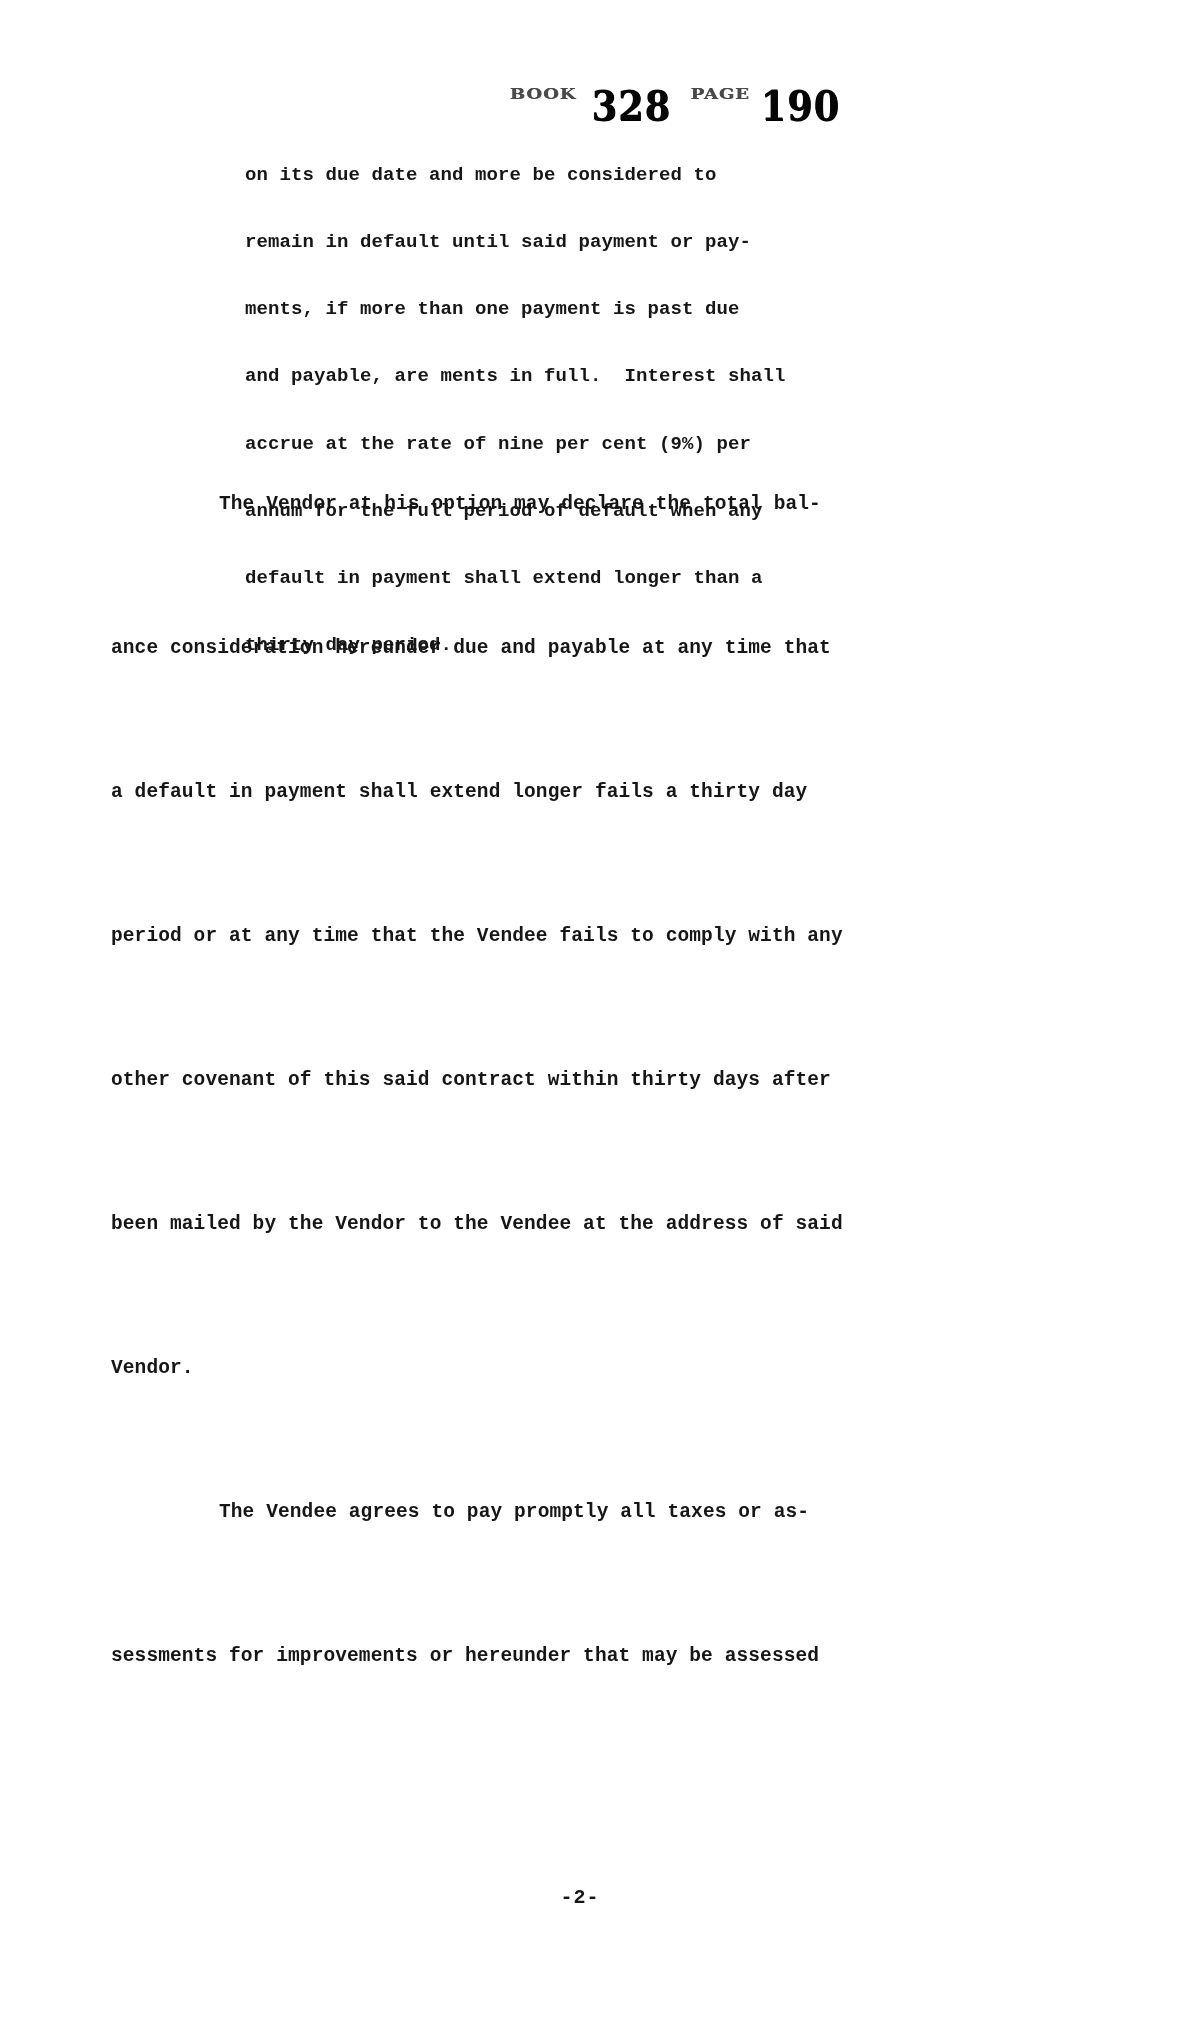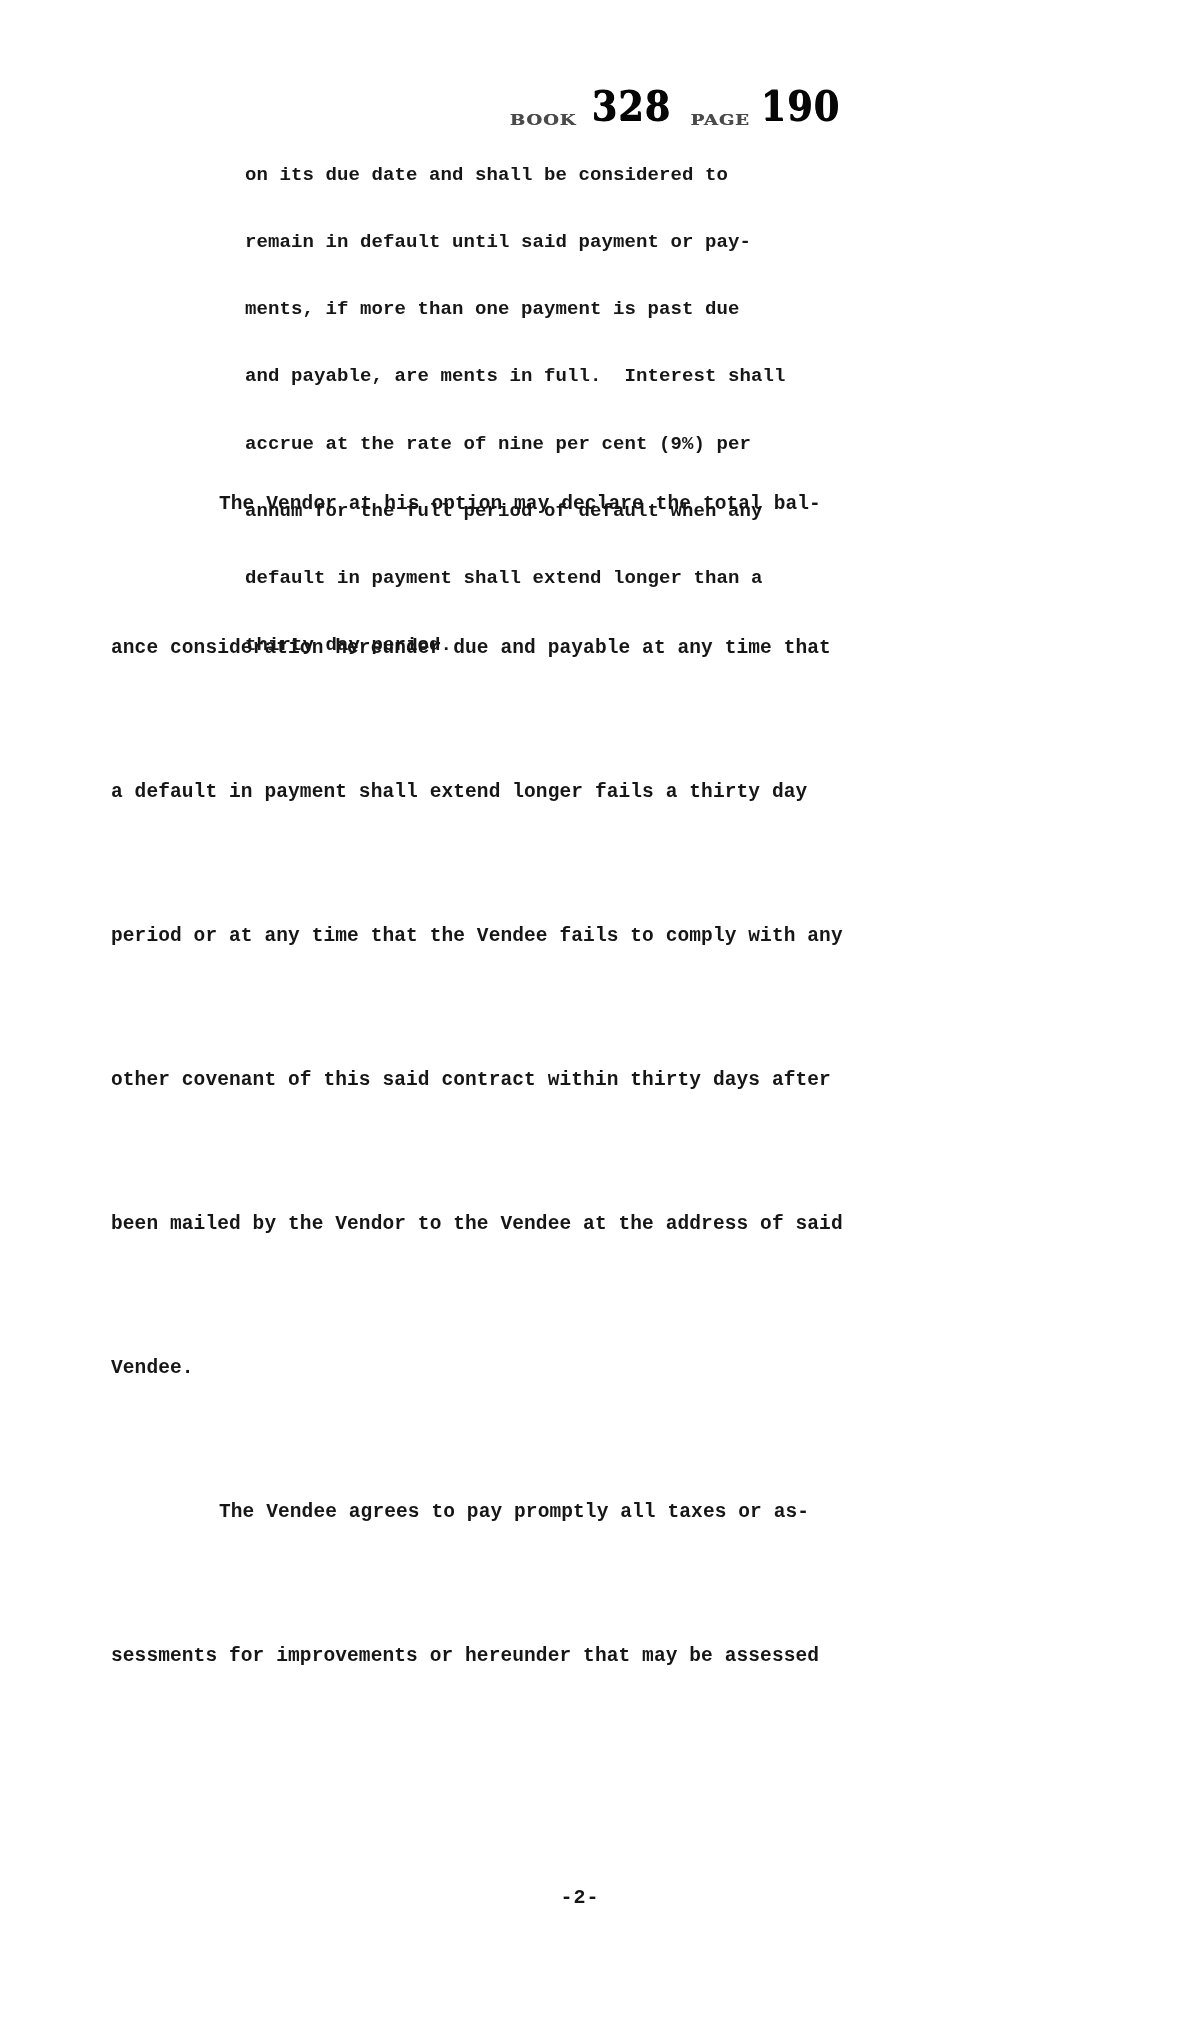--- a/index.html
+++ b/index.html
@@ -16,21 +16,21 @@
     color: #161616;
     font-family: "Liberation Mono", "DejaVu Sans Mono", monospace;
     font-weight: bold;
   }
   
   .stamp {
     position: absolute;
     left: 508px;
     top: 82px;
     display: flex;
-    align-items: flex-end;
+    align-items: flex-start;
     gap: 9px;
     filter: blur(0.45px) contrast(1.15);
     white-space: nowrap;
   }
   .stamp-word {
     font-family: "DejaVu Serif", serif;
     font-size: 19px;
     font-weight: bold;
     letter-spacing: 1px;
     opacity: 0.72;
@@ -90,38 +90,38 @@
 <div class="page">
 
   <div class="stamp">
     <span class="stamp-word">BOOK</span>
     <span class="stamp-num">328</span>
     <span class="stamp-word second">PAGE</span>
     <span class="stamp-num">190</span>
   </div>
 
   <div class="clause-block">
-    <div>on its due date and shall be considered to</div>
+    <div>on its due date and more be considered to</div>
     <div>remain in default until said payment or pay-</div>
     <div>ments, if more than one payment is past due</div>
     <div>and payable, are ments in full.  Interest shall</div>
     <div>accrue at the rate of nine per cent (9%) per</div>
     <div>annum for the full period of default when any</div>
     <div>default in payment shall extend longer than a</div>
     <div>thirty day period.</div>
   </div>
 
   <div class="body-text">
     <div class="ind">The Vendor at his option may declare the total bal-</div>
     <div>ance consideration hereunder due and payable at any time that</div>
     <div>a default in payment shall extend longer fails a thirty day</div>
     <div>period or at any time that the Vendee fails to comply with any</div>
     <div>other covenant of this said contract within thirty days after</div>
     <div>been mailed by the Vendor to the Vendee at the address of said</div>
-    <div>Vendee.</div>
+    <div>Vendor.</div>
     <div class="ind">The Vendee agrees to pay promptly all taxes or as-</div>
     <div>sessments for improvements or hereunder that may be assessed</div>
     
     
     
     
     
     
     
     

